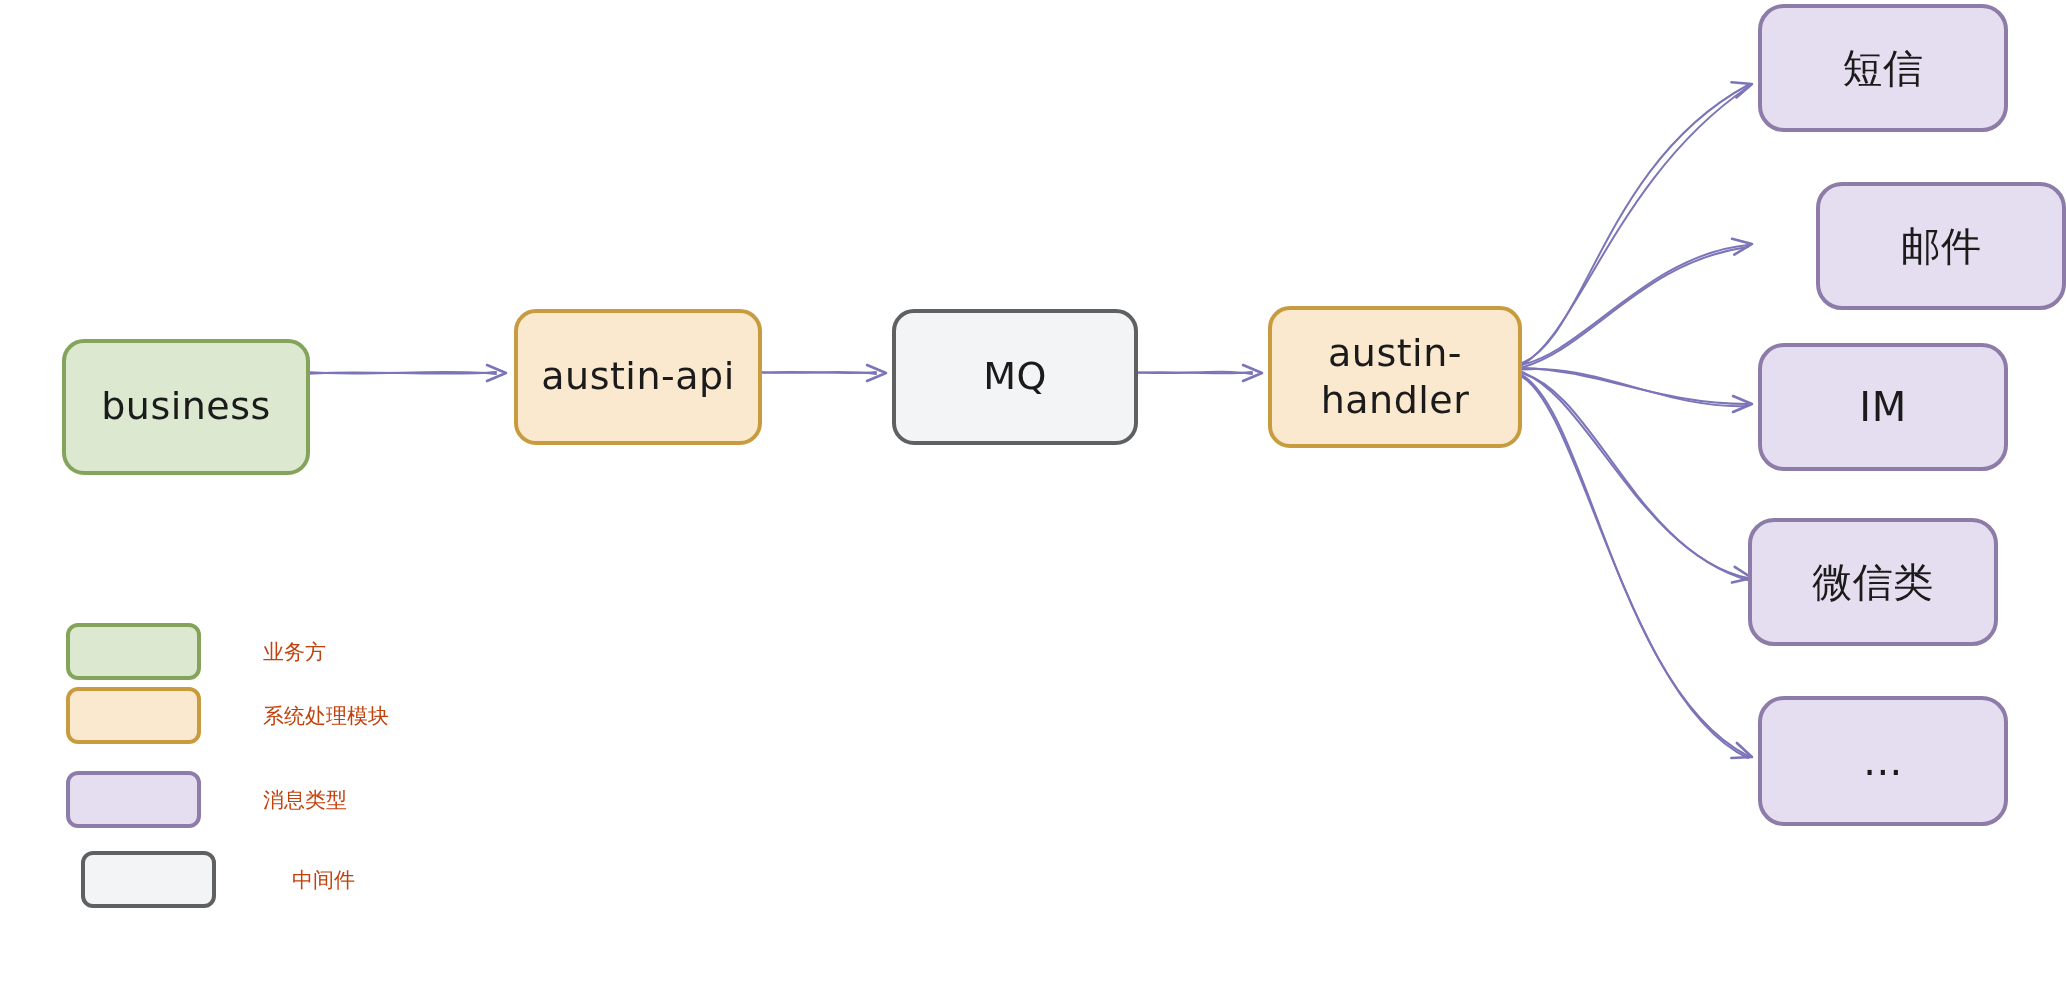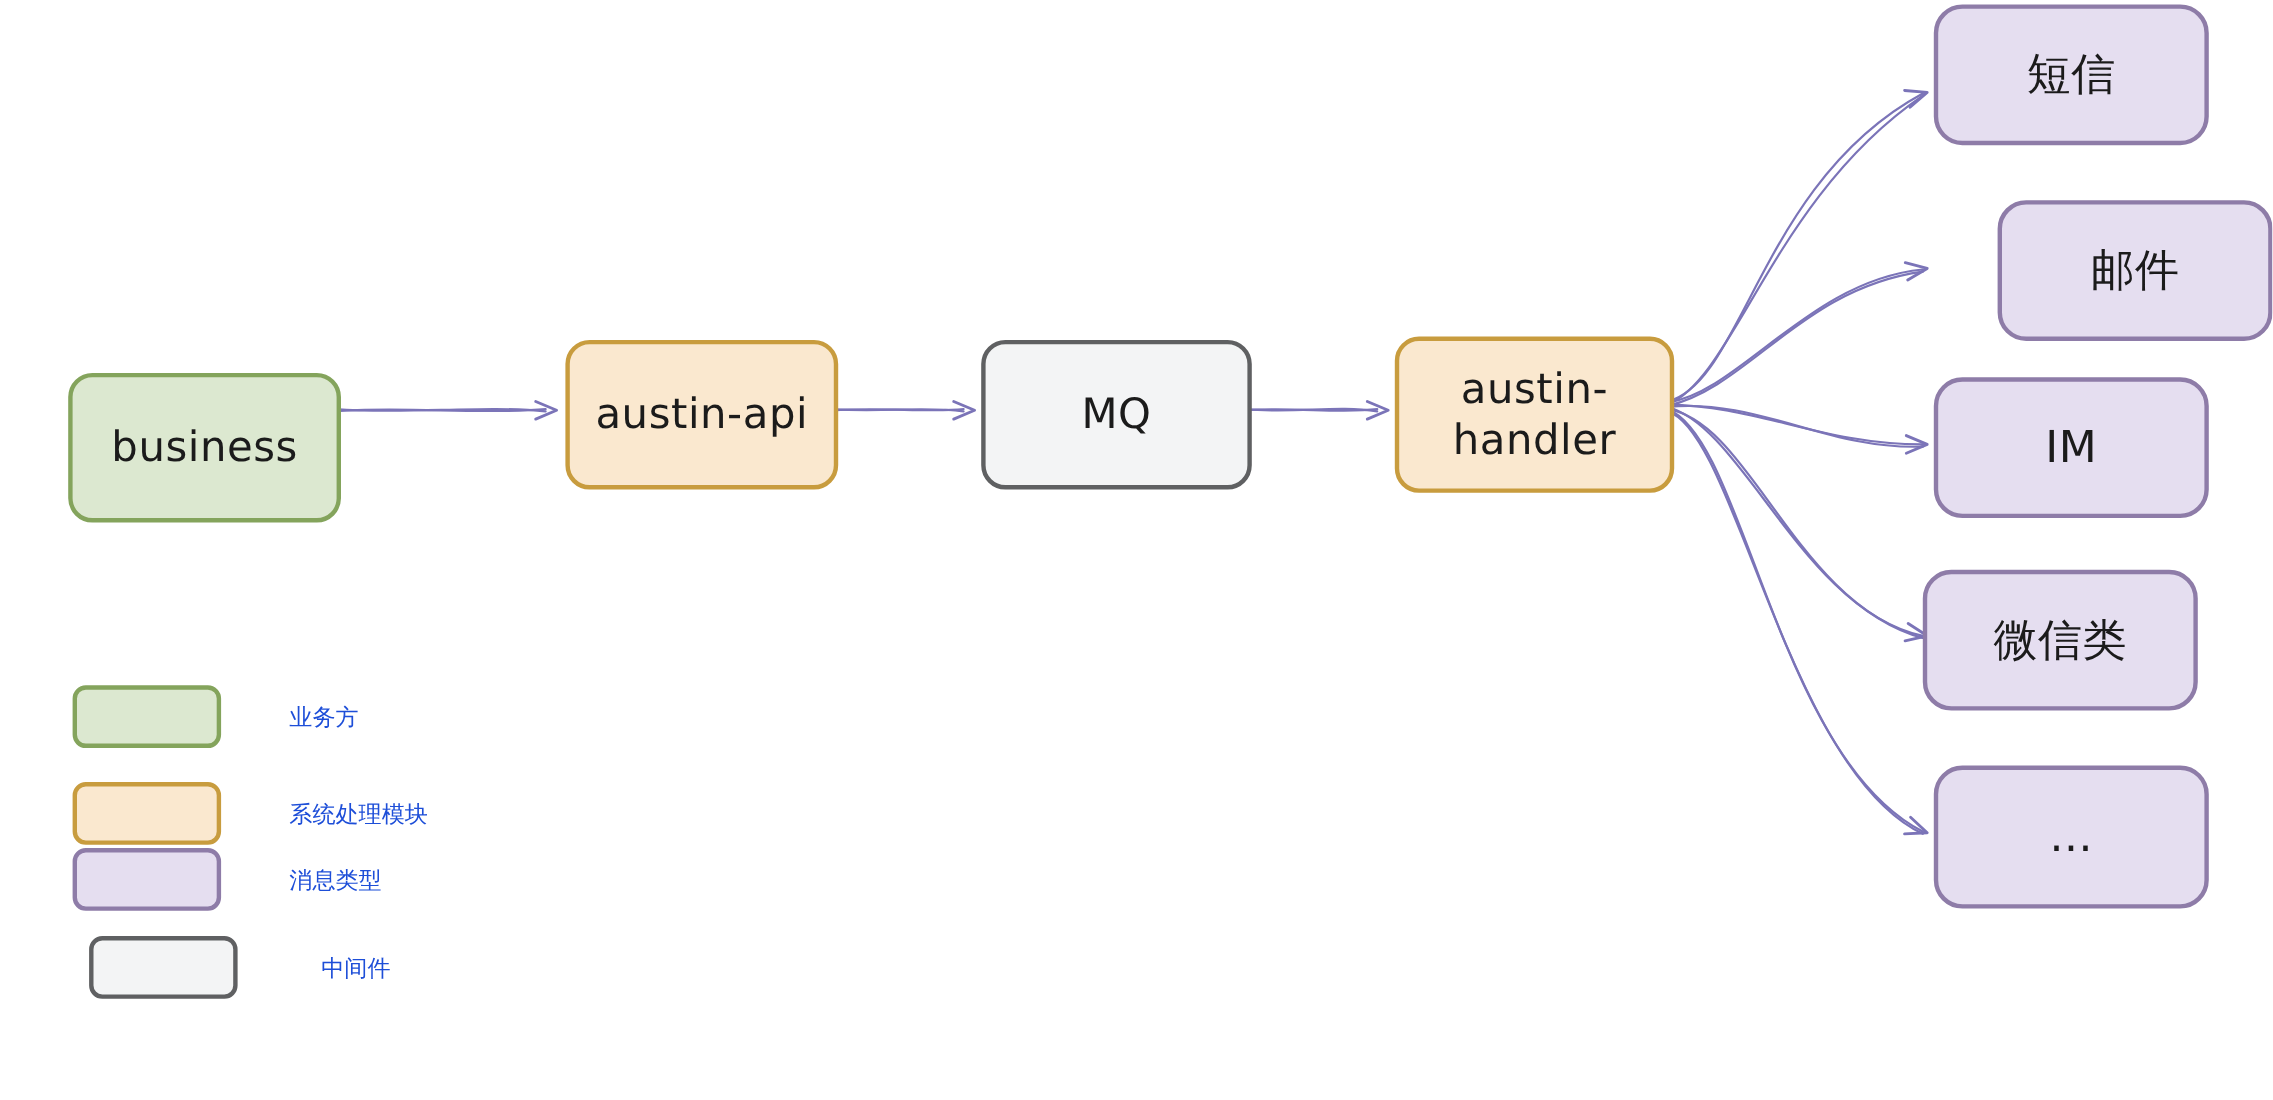--- a/index.html
+++ b/index.html
@@ -19,21 +19,21 @@
   .node.module{background:#fae8cf;border:4px solid #c89c3e;}
   .node.middleware{background:#f3f4f5;border:4px solid #5f6062;}
   .node.message{background:#e5def0;border:4px solid #8e7ca8;border-radius:26px;font-size:40px;}
   .legend{position:absolute;left:66px;top:623px;}
   .legend-row{position:absolute;display:flex;align-items:center;}
   .swatch{width:135px;height:57px;border-radius:12px;box-sizing:border-box;}
   .swatch.business{background:#dce8d0;border:4px solid #84a45c;}
   .swatch.module{background:#fae8cf;border:4px solid #c89c3e;}
   .swatch.message{background:#e5def0;border:4px solid #8e7ca8;}
   .swatch.middleware{background:#f3f4f5;border:4px solid #5f6062;}
-  .legend-label{margin-left:62px;font-size:21px;color:#1d4ed8;white-space:nowrap;}
+  .legend-label{margin-left:62px;font-size:21px;color:#c2410c;white-space:nowrap;}
   .legend-label.indent{margin-left:76px;}
 </style>
 </head>
 <body>
 
 <div class="canvas">
 
   <svg class="edges" viewBox="0 0 2066 1000">
 
     <path d="M305,374 C355,369 445,377 496,372"></path>
@@ -116,21 +116,21 @@
   </div>
   <div class="node message" style="left:1758px;top:696px;width:242px;height:122px;">
     <span>...</span>
   </div>
 
   <div class="legend">
     <div class="legend-row" style="left:0;top:0;">
       <div class="swatch business"></div>
       <div class="legend-label">业务方</div>
     </div>
-    <div class="legend-row" style="left:0;top:88px;">
+    <div class="legend-row" style="left:0;top:64px;">
       <div class="swatch module"></div>
       <div class="legend-label">系统处理模块</div>
     </div>
     <div class="legend-row" style="left:0;top:148px;">
       <div class="swatch message"></div>
       <div class="legend-label">消息类型</div>
     </div>
     <div class="legend-row" style="left:0;top:228px;padding-left:15px;">
       <div class="swatch middleware"></div>
       <div class="legend-label indent">中间件</div>

